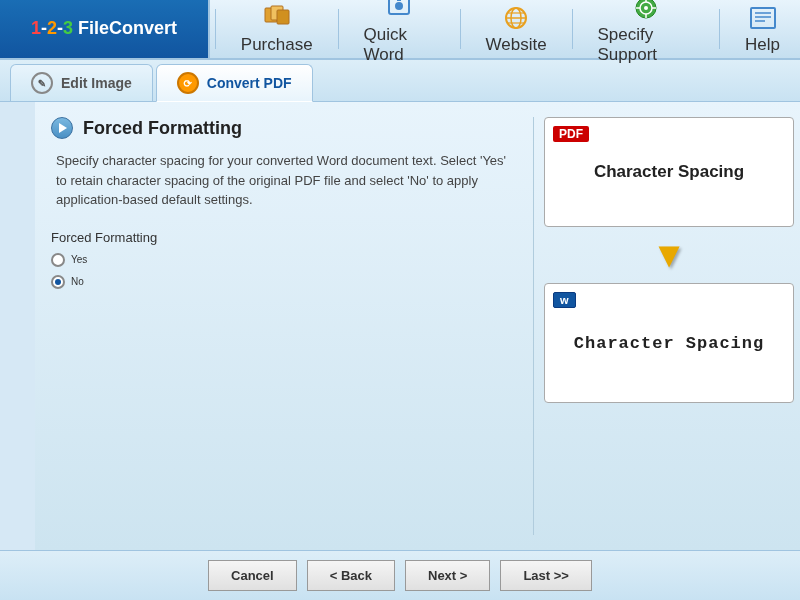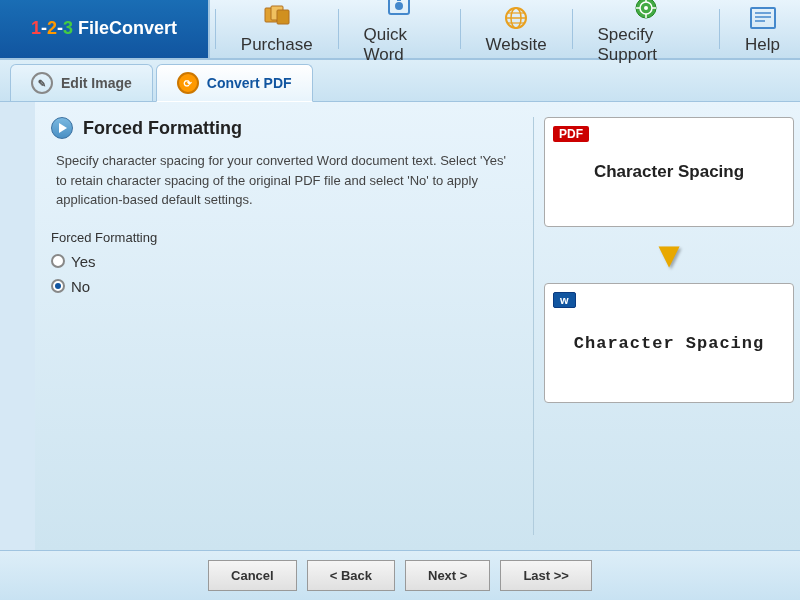--- a/index.html
+++ b/index.html
@@ -174,21 +174,21 @@
     .form-label {
       font-size: 13px;
       color: #333;
       margin-bottom: 8px;
     }
     .radio-option {
       display: flex;
       align-items: center;
       gap: 6px;
       margin-bottom: 8px;
-      font-size: 15px;
+      font-size: 10px;
       color: #333;
     }
     .radio-btn {
       width: 14px;
       height: 14px;
       border-radius: 50%;
       border: 2px solid #888;
       background: white;
       display: flex;
       align-items: center;

